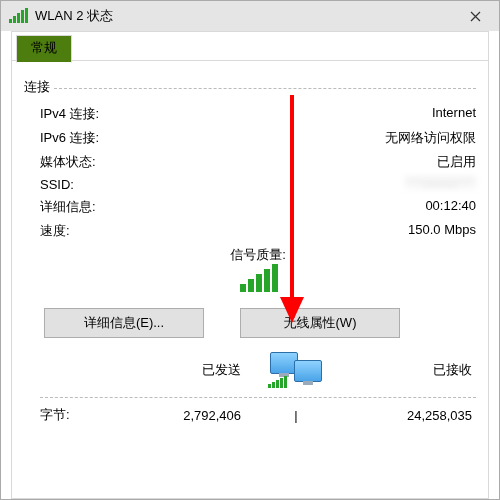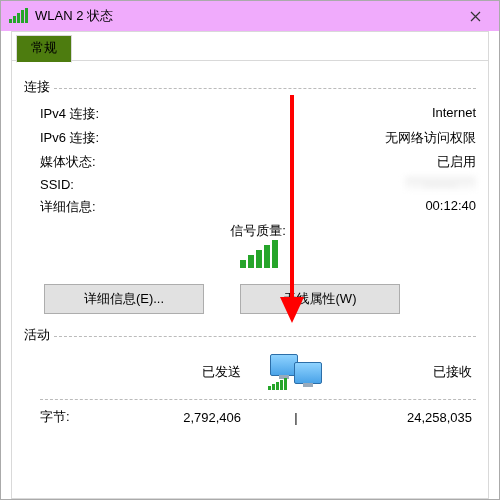--- a/index.html
+++ b/index.html
@@ -20,21 +20,21 @@
     background: #fff;
     border: 1px solid #aaa;
     box-sizing: border-box;
   }
   
   .titlebar {
     height: 30px;
     display: flex;
     align-items: center;
     padding: 0 4px 0 8px;
-    background: #f0abfc;
+    background: #e5e5e5;
   }
   .titlebar .wifi-icon {
     display: inline-flex;
     align-items: flex-end;
     height: 14px;
     margin-right: 6px;
   }
   .titlebar .wifi-icon span {
     width: 3px;
     background: #26a52a;
@@ -262,42 +262,42 @@
         <span class="v">已启用</span>
       </div>
       <div class="kv">
         <span class="k">SSID:</span>
         <span class="v blur">········</span>
       </div>
       <div class="kv">
         <span class="k">详细信息:</span>
         <span class="v">00:12:40</span>
       </div>
+      <div class="kv">
+        <span class="k">速度:</span>
+        <span class="v">150.0 Mbps</span>
+      </div>
       <div class="kv" style="align-items:center;flex-direction:column;">
         <span class="k">信号质量:</span>
         <span class="v">
           <span class="signal-bars">
             <span style="height:8px"></span>
               <span style="height:13px"></span>
               <span style="height:18px"></span>
               <span style="height:23px"></span>
               <span style="height:28px"></span>
           </span>
         </span>
       </div>
 
       <div class="btnrow">
         <button class="btn">详细信息(E)...</button>
         <button class="btn">无线属性(W)</button>
       </div>
 
-      <div class="activity-head">
-        <span>活动</span>
-        <span class="rule"></span>
-      </div>
 
       <div class="activity-row">
         <span class="col-label"></span>
         <span class="col-a">已发送</span>
         <span class="col-mid">
           <span class="net-icon">
             <span class="mon m1"></span>
             <span class="mon m2"></span>
             <span class="mini-bars">
               <span style="height:4px"></span>

